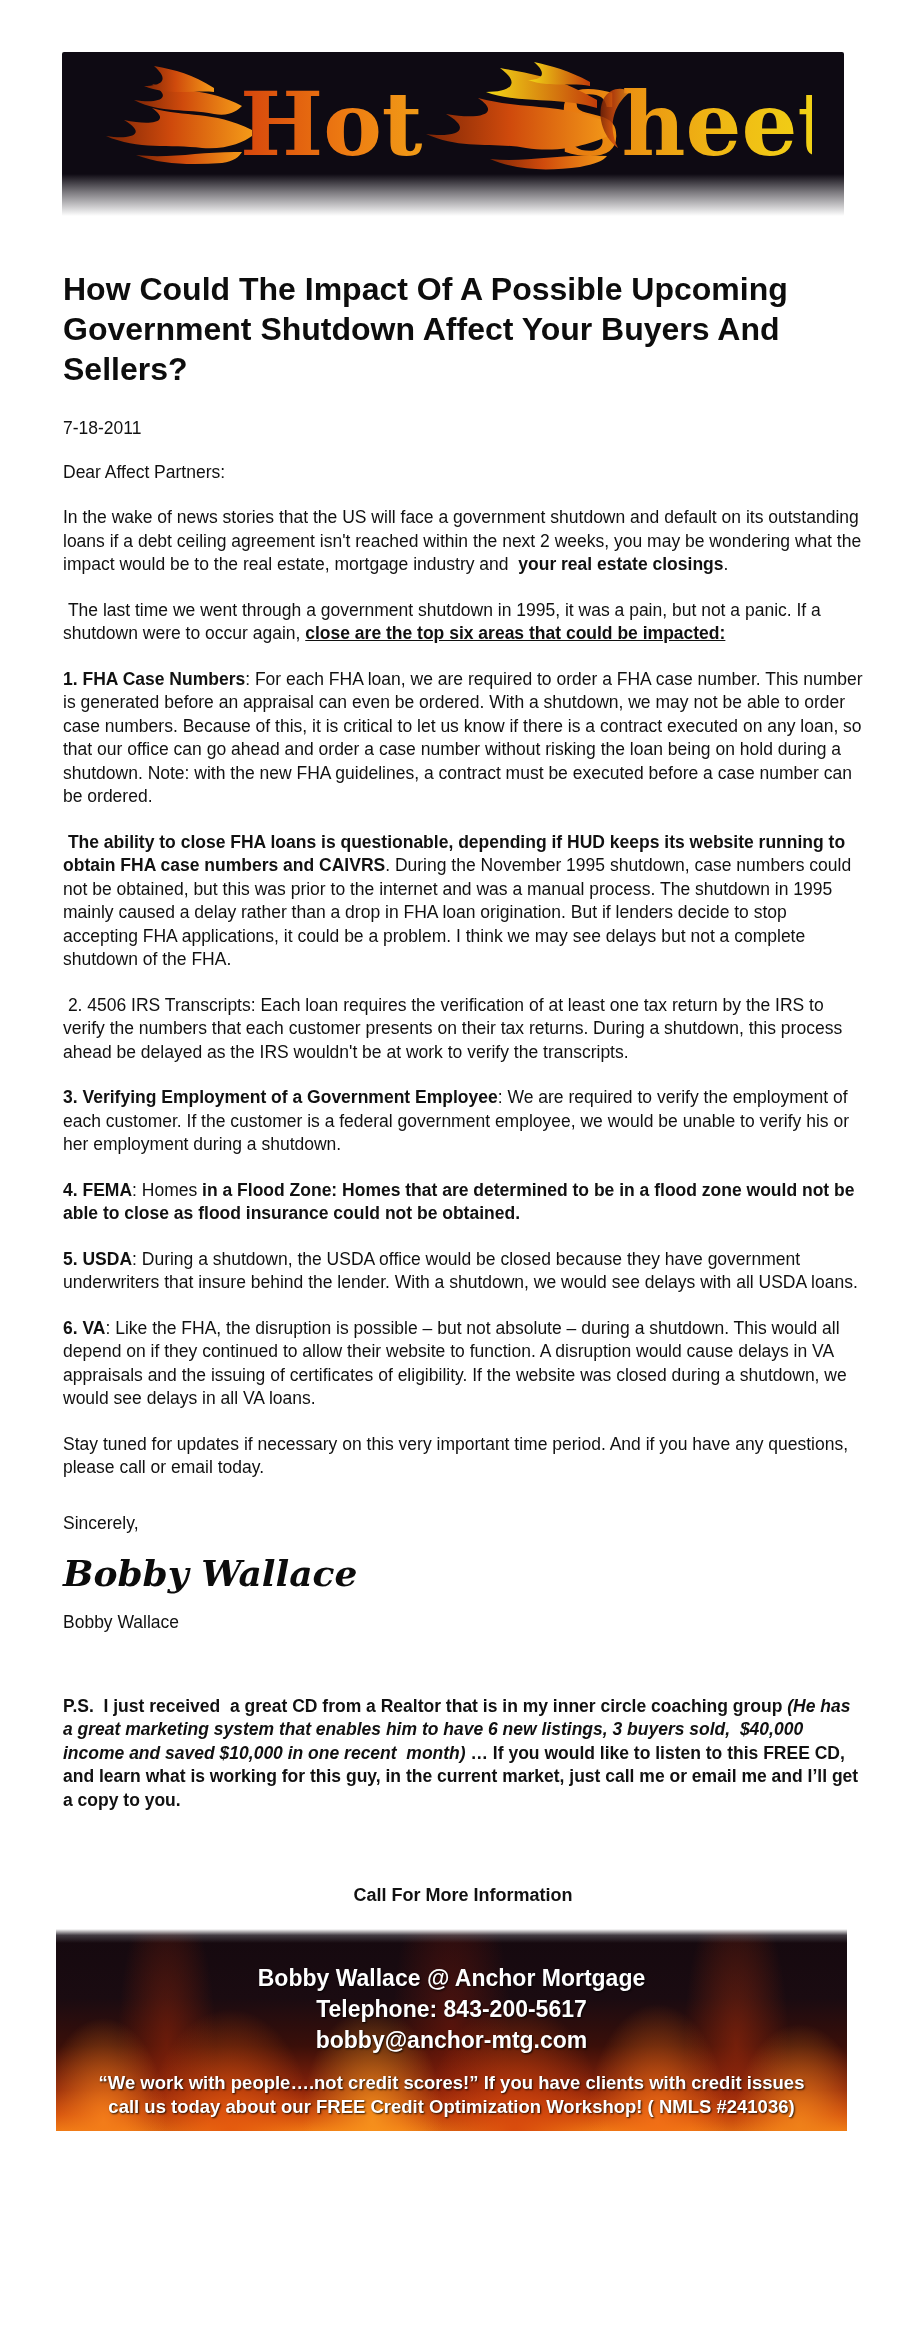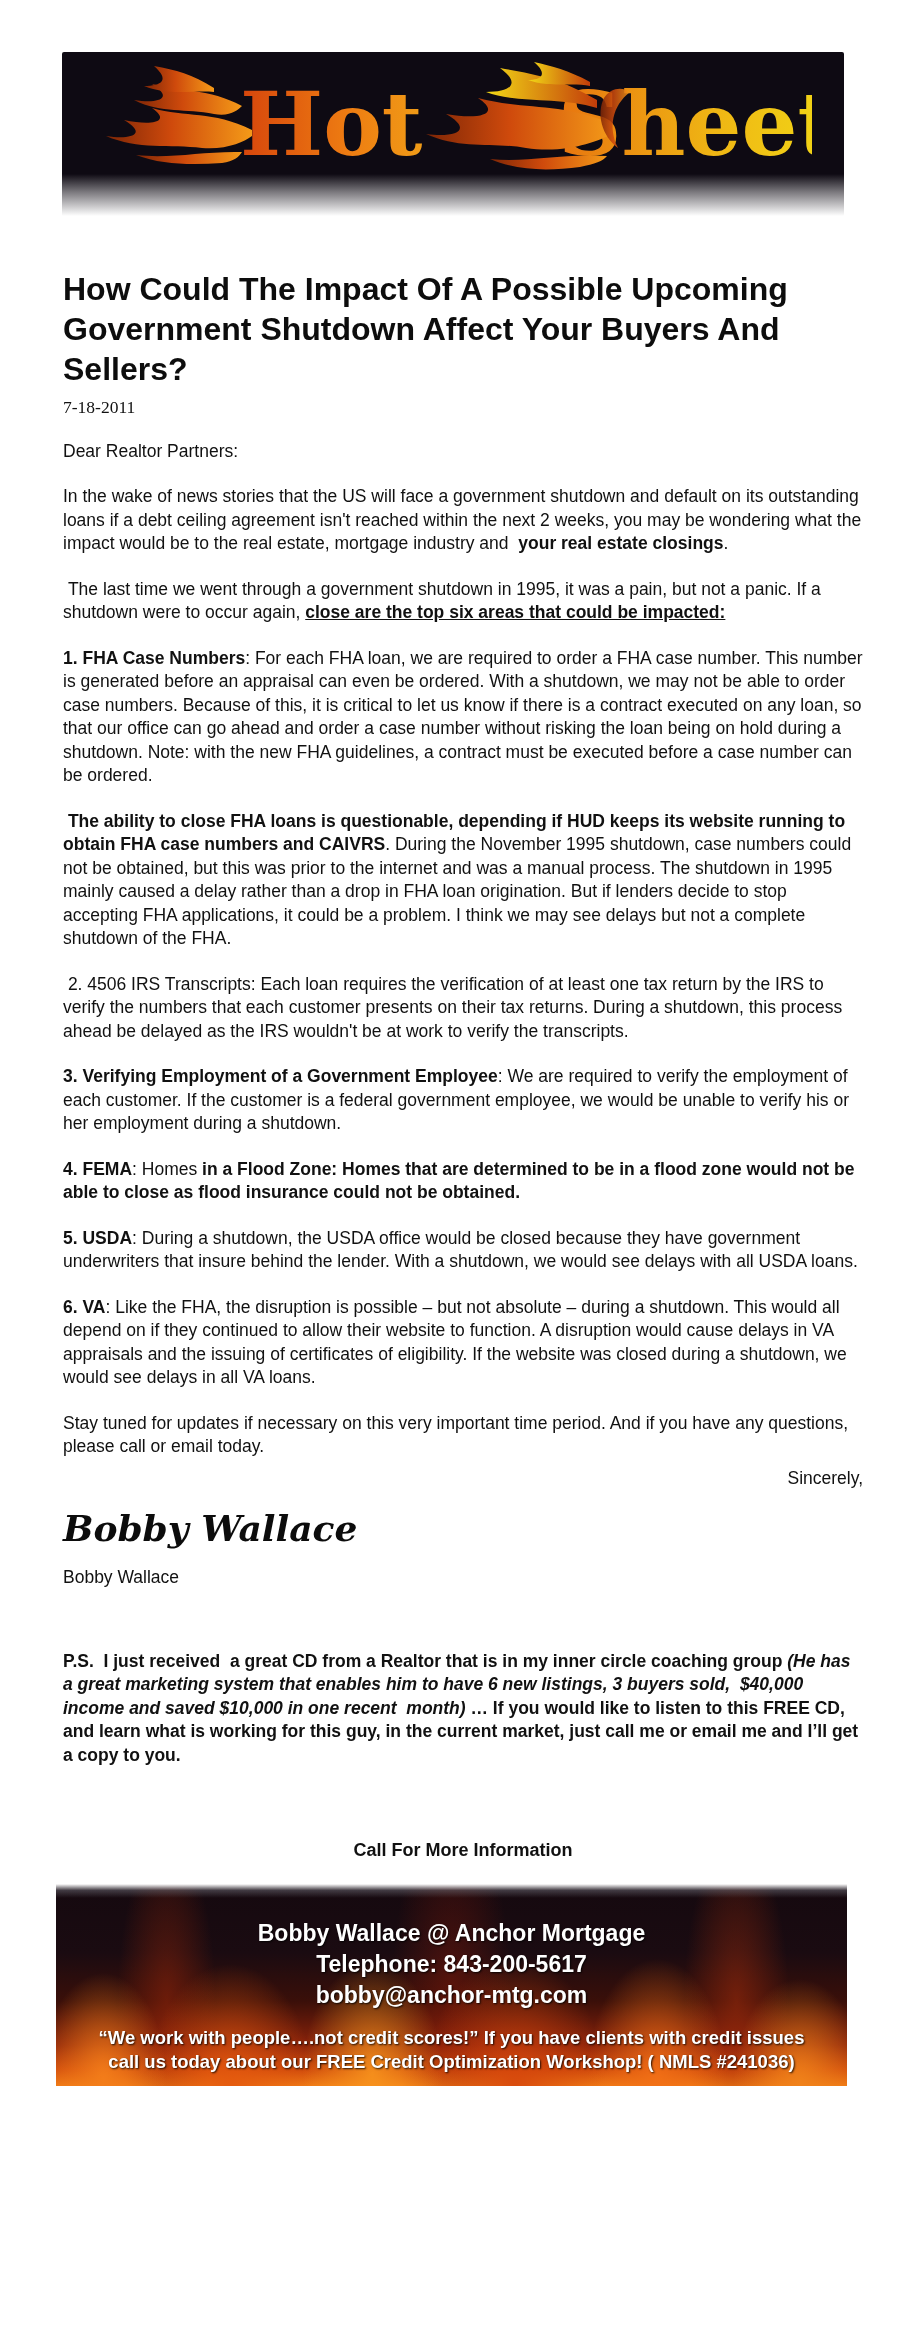--- a/index.html
+++ b/index.html
@@ -7,24 +7,24 @@
 
   
   .banner{position:relative;margin:52px 0 0 62px;width:782px;height:165px;
     background:linear-gradient(to bottom,#0e0a13 0px,#0e0a13 122px,rgba(14,10,19,0.55) 140px,rgba(14,10,19,0) 164px);
     border-radius:2px;}
   .banner svg{position:absolute;left:28px;top:6px;}
 
   
   .content{margin:0 55px 0 63px;width:800px;font-size:17.5px;line-height:23.5px;}
   .headline{margin:52px 0 0 0;font-size:32px;line-height:40px;font-weight:bold;color:#0d0d0d;}
-  .date{margin-top:7px;font-family:Liberation Serif, serif;}
+  .date{margin-top:28px;}
   .greeting{margin-top:20px;}
   .para{margin:22px 0 0 0;white-space:pre-wrap;}
-  .closing{margin-top:8px;text-align:right;}
+  .closing{margin-top:32px;}
   .sig-script{margin-top:16px;font-family:"DejaVu Serif",serif;font-style:italic;font-weight:bold;font-size:36px;line-height:44px;color:#0c0c0c;}
   .sig-printed{margin-top:16px;}
   .ps{margin-top:60px;font-weight:bold;}
   .cta{margin-top:72px;margin-bottom:4px;text-align:center;font-weight:bold;font-size:18px;}
 
   
   .footer{position:relative;margin:21px 0 42px 56px;width:791px;height:202px;overflow:hidden;
     text-align:center;color:#ffffff;font-weight:bold;
     background:
       radial-gradient(90px 150px at 6% 96%,  rgba(244,126,26,.95), rgba(244,126,26,0) 70%),
@@ -89,21 +89,21 @@
         <path fill="url(#gFlameY)" d="M500,24 C478,12 462,8 444,4 C458,16 452,22 438,22 C460,30 484,24 500,28 Z"></path>
         <path fill="url(#gFlame)" d="M517,98 C470,95 438,105 400,101 C428,113 458,113 490,109 C505,106 513,103 517,98 Z"></path>
         <path fill="url(#gFlame)" opacity="0.85" d="M540,34 C522,48 518,70 528,90 C512,78 506,56 514,40 C520,30 532,28 540,34 Z"></path>
       </g>
     </svg>
   </div>
 
   <main class="content">
     <h1 class="headline">How Could The Impact Of A Possible Upcoming Government Shutdown Affect Your Buyers And Sellers?</h1>
     <div class="date">7-18-2011</div>
-    <div class="greeting">Dear Realtor Partners:</div>
+    <div class="greeting">Dear Affect Partners:</div>
 
     <div>
         <p class="para"><span>In the wake of news stories that the US will face a government shutdown and default on its outstanding loans if a debt ceiling agreement isn't reached within the next 2 weeks, you may be wondering what the impact would be to the real estate, mortgage industry and  </span><span style="font-weight: bold;">your real estate closings</span><span>.</span></p>
         <p class="para"><span> The last time we went through a government shutdown in 1995, it was a pain, but not a panic. If a shutdown were to occur again, </span><span style="font-weight: bold; text-decoration: underline;">close are the top six areas that could be impacted:</span></p>
         <p class="para"><span style="font-weight: bold;">1. FHA Case Numbers</span><span>: For each FHA loan, we are required to order a FHA case number. This number is generated before an appraisal can even be ordered. With a shutdown, we may not be able to order case numbers. Because of this, it is critical to let us know if there is a contract executed on any loan, so that our office can go ahead and order a case number without risking the loan being on hold during a shutdown. Note: with the new FHA guidelines, a contract must be executed before a case number can be ordered.</span></p>
         <p class="para"><span style="font-weight: bold;"> The ability to close FHA loans is questionable, depending if HUD keeps its website running to obtain FHA case numbers and CAIVRS</span><span>. During the November 1995 shutdown, case numbers could not be obtained, but this was prior to the internet and was a manual process. The shutdown in 1995 mainly caused a delay rather than a drop in FHA loan origination. But if lenders decide to stop accepting FHA applications, it could be a problem. I think we may see delays but not a complete shutdown of the FHA.</span></p>
         <p class="para"><span style="font-weight: normal;"> 2. 4506 IRS Transcripts</span><span>: Each loan requires the verification of at least one tax return by the IRS to verify the numbers that each customer presents on their tax returns. During a shutdown, this process ahead be delayed as the IRS wouldn't be at work to verify the transcripts.</span></p>
         <p class="para"><span style="font-weight: bold;">3. Verifying Employment of a Government Employee</span><span>: We are required to verify the employment of each customer. If the customer is a federal government employee, we would be unable to verify his or her employment during a shutdown.</span></p>
         <p class="para"><span style="font-weight: bold;">4. FEMA</span><span>: Homes </span><span style="font-weight: bold;">in a Flood Zone: Homes that are determined to be in a flood zone would not be able to close as flood insurance could not be obtained.</span></p>
         <p class="para"><span style="font-weight: bold;">5. USDA</span><span>: During a shutdown, the USDA office would be closed because they have government underwriters that insure behind the lender. With a shutdown, we would see delays with all USDA loans.</span></p>

